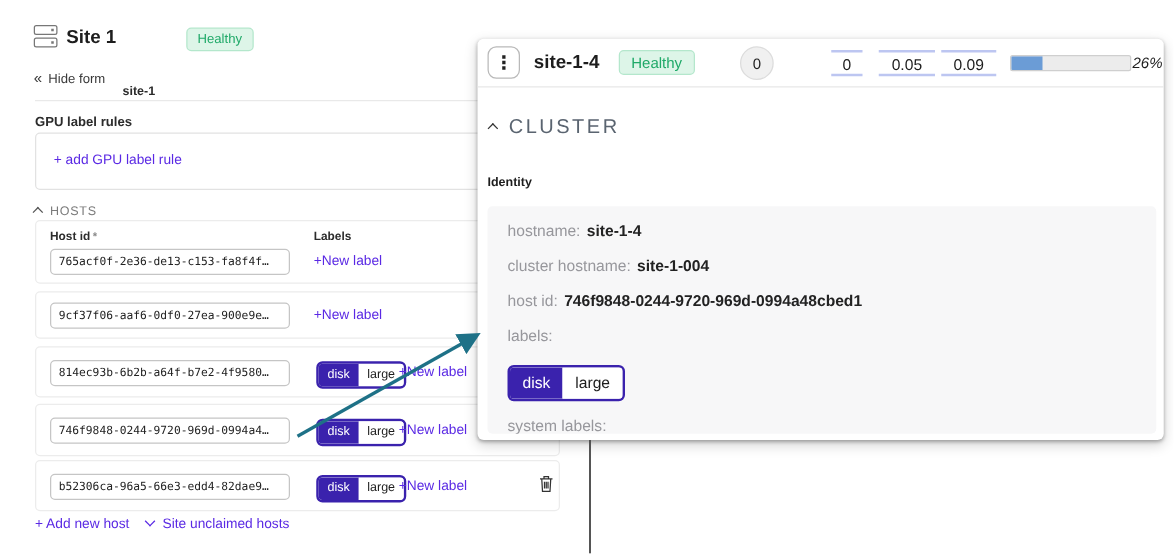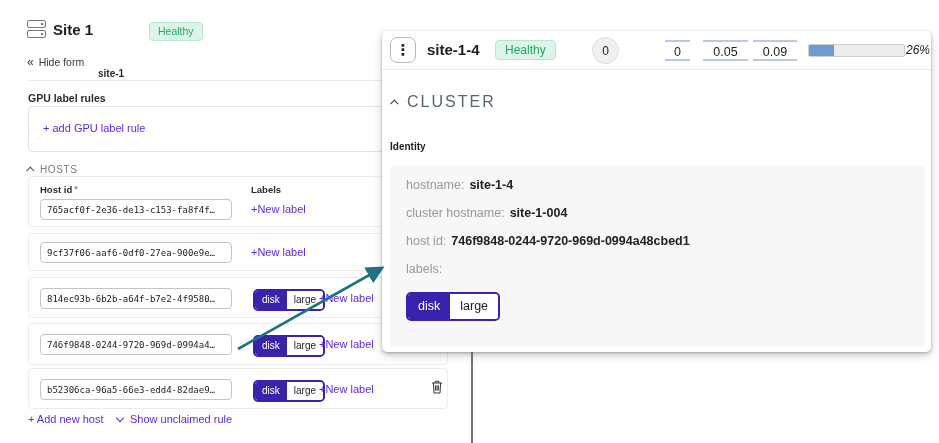--- a/index.html
+++ b/index.html
@@ -155,21 +155,21 @@
       <span class="link row-newlabel" style="left:290px;top:14px;">+New label</span>
       <span class="trash" style="left:402px;top:11px;">
         <svg width="12" height="14" viewBox="0 0 12 14">
             <path d="M1 3h10M4.2 3V1.3h3.6V3M2.4 3l.6 10h6l.6-10M4.6 5.3v5.4M6 5.3v5.4M7.4 5.3v5.4" stroke="#333" stroke-width="1" fill="none"></path>
           </svg>
       </span>
     </div>
 
     <div class="bottom-links">
       <span class="link">+ Add new host</span>
-      <span class="link show-unclaimed"><span class="chev down"></span><span>Show unclaimed rule</span></span>
+      <span class="link show-unclaimed"><span class="chev down"></span><span>Site unclaimed hosts</span></span>
     </div>
   </div>
 
   <div class="panel">
     <div class="panel-header">
       <div class="kebab">
           <span>⋮</span>
         </div>
       <div class="panel-title">site-1-4</div>
       <div class="badge panel-b">Healthy</div>
@@ -189,20 +189,21 @@
 
     <div class="identity-card">
       <div class="id-line"><span class="lbl">hostname:</span><span class="val">site-1-4</span></div>
       <div class="id-line"><span class="lbl">cluster hostname:</span><span class="val">site-1-004</span></div>
       <div class="id-line"><span class="lbl">host id:</span><span class="val">746f9848-0244-9720-969d-0994a48cbed1</span></div>
       <div class="id-line"><span class="lbl">labels:</span></div>
       <span class="tag">
           <span class="k">disk</span>
           <span class="v">large</span>
         </span>
+      <div class="id-line"><span class="lbl">system labels:</span></div>
     </div>
   </div>
 
   <svg class="overlay" width="939" height="443" viewBox="0 0 939 443">
     <defs>
       <marker id="ah" markerWidth="7" markerHeight="7" refX="5" refY="3.5" orient="auto">
         <path d="M0 0L7 3.5L0 7Z" fill="#1e7187"></path>
       </marker>
     </defs>
     <line x1="238" y1="349" x2="380" y2="269" stroke="#1e7187" stroke-width="2.6" marker-end="url(#ah)"></line>

